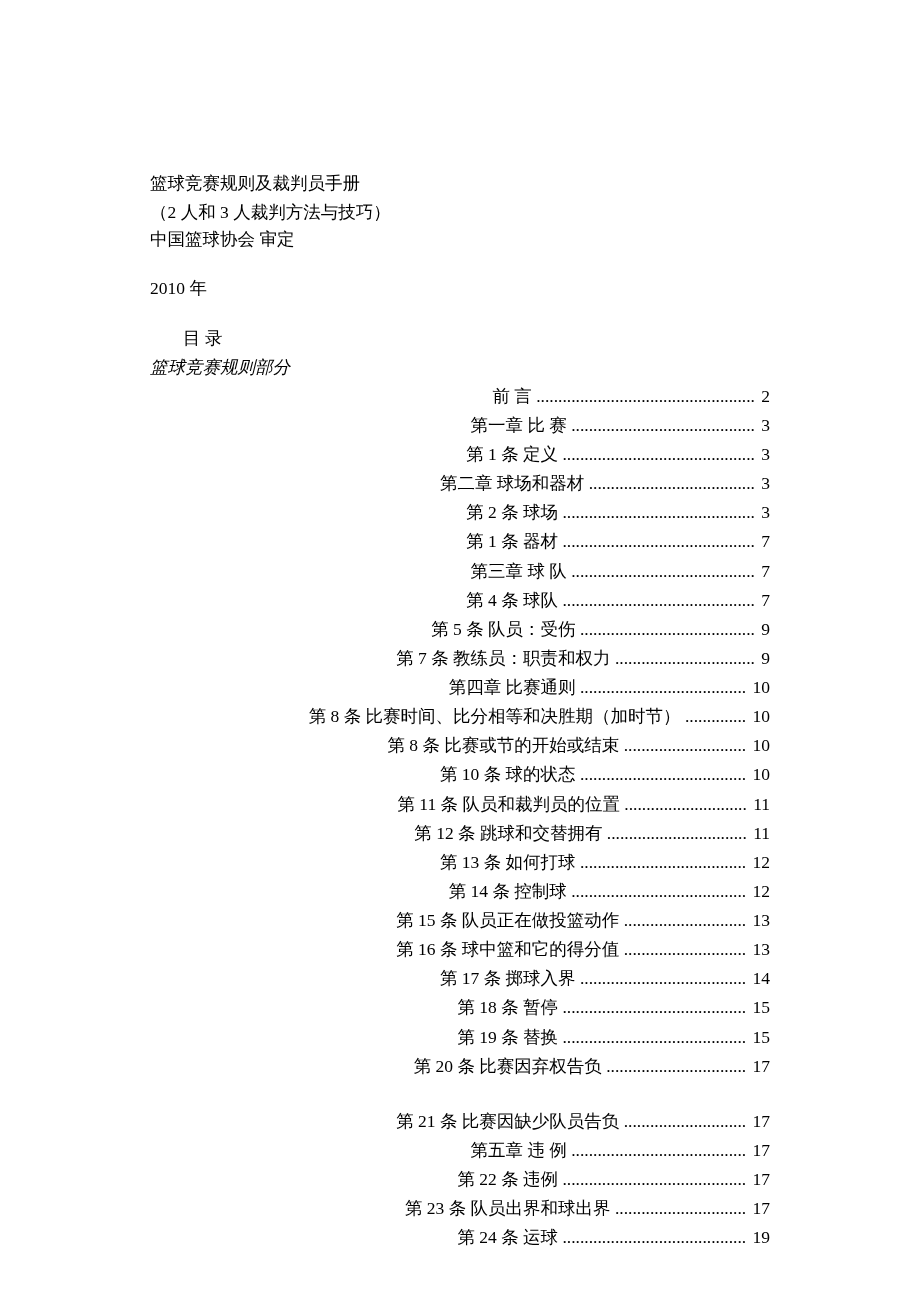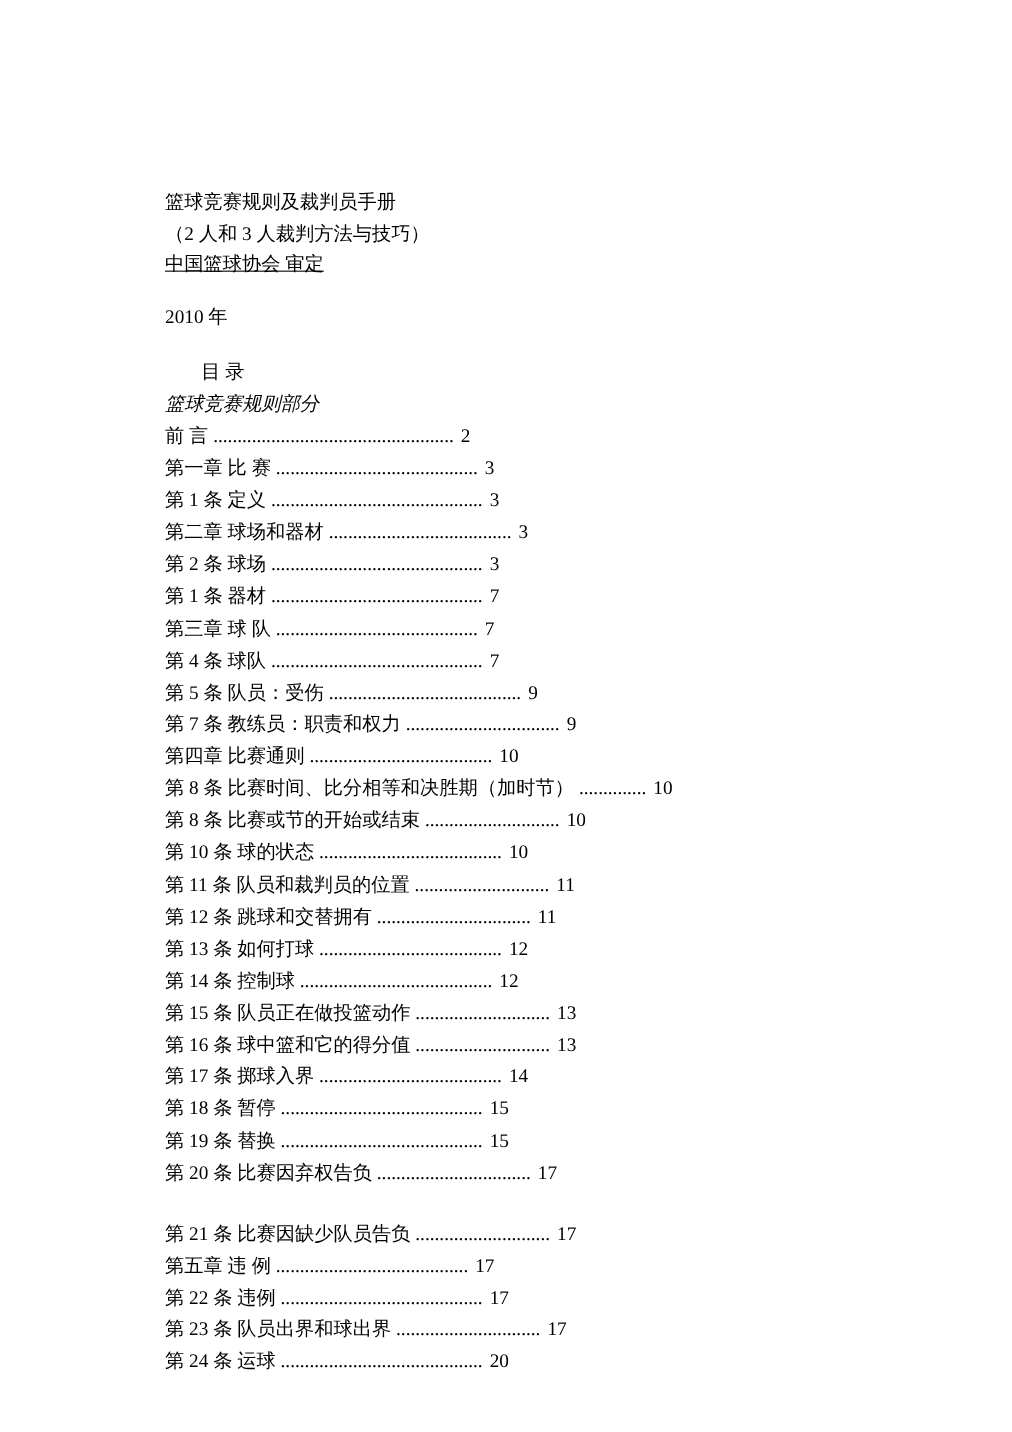--- a/index.html
+++ b/index.html
@@ -11,27 +11,28 @@
       position: relative;
     }
     .page {
       padding: 170px 150px 100px 150px;
       font-size: 17.5px;
       line-height: 1.55;
       color: #000;
     }
     .title-line { margin-bottom: 2px; }
     .subtitle-line { }
-    .approval-line { margin-bottom: 22px; text-decoration: underline; }
+    .approval-line { margin-bottom: 22px; }
     .year-line { margin-bottom: 22px; }
     .toc-heading { margin-bottom: 2px; margin-left: 33px; }
     .toc-section { margin-bottom: 2px; font-style: italic; }
     .toc-entry {
       white-space: nowrap;
       margin-bottom: 2px;
+      text-align: right;
     }
     .toc-text { }
     .toc-leader { }
     .toc-page { margin-left: 2px; }
     .gap { height: 26px; }
   </style>
 </head>
 <body>
 
 <div class="page">
@@ -64,15 +65,15 @@
       <div class="toc-entry"><span class="toc-text">第 16 条  球中篮和它的得分值</span><span class="toc-leader">  ............................</span><span class="toc-page"> 13</span></div>
       <div class="toc-entry"><span class="toc-text">第 17 条  掷球入界</span><span class="toc-leader">  ......................................</span><span class="toc-page"> 14</span></div>
       <div class="toc-entry"><span class="toc-text">第 18 条  暂停</span><span class="toc-leader">  ..........................................</span><span class="toc-page"> 15</span></div>
       <div class="toc-entry"><span class="toc-text">第 19 条  替换</span><span class="toc-leader">  ..........................................</span><span class="toc-page"> 15</span></div>
       <div class="toc-entry"><span class="toc-text">第 20 条  比赛因弃权告负</span><span class="toc-leader">  ................................</span><span class="toc-page"> 17</span></div>
       <div class="gap"></div>
       <div class="toc-entry"><span class="toc-text">第 21 条  比赛因缺少队员告负</span><span class="toc-leader">  ............................</span><span class="toc-page"> 17</span></div>
       <div class="toc-entry"><span class="toc-text">第五章  违  例</span><span class="toc-leader">  ........................................</span><span class="toc-page"> 17</span></div>
       <div class="toc-entry"><span class="toc-text">第 22 条  违例</span><span class="toc-leader">  ..........................................</span><span class="toc-page"> 17</span></div>
       <div class="toc-entry"><span class="toc-text">第 23 条  队员出界和球出界</span><span class="toc-leader">  ..............................</span><span class="toc-page"> 17</span></div>
-      <div class="toc-entry"><span class="toc-text">第 24 条  运球</span><span class="toc-leader">  ..........................................</span><span class="toc-page"> 20</span></div>
+      <div class="toc-entry"><span class="toc-text">第 24 条  运球</span><span class="toc-leader">  ..........................................</span><span class="toc-page"> 19</span></div>
     </div>
 </div>
 
 </body></html>

